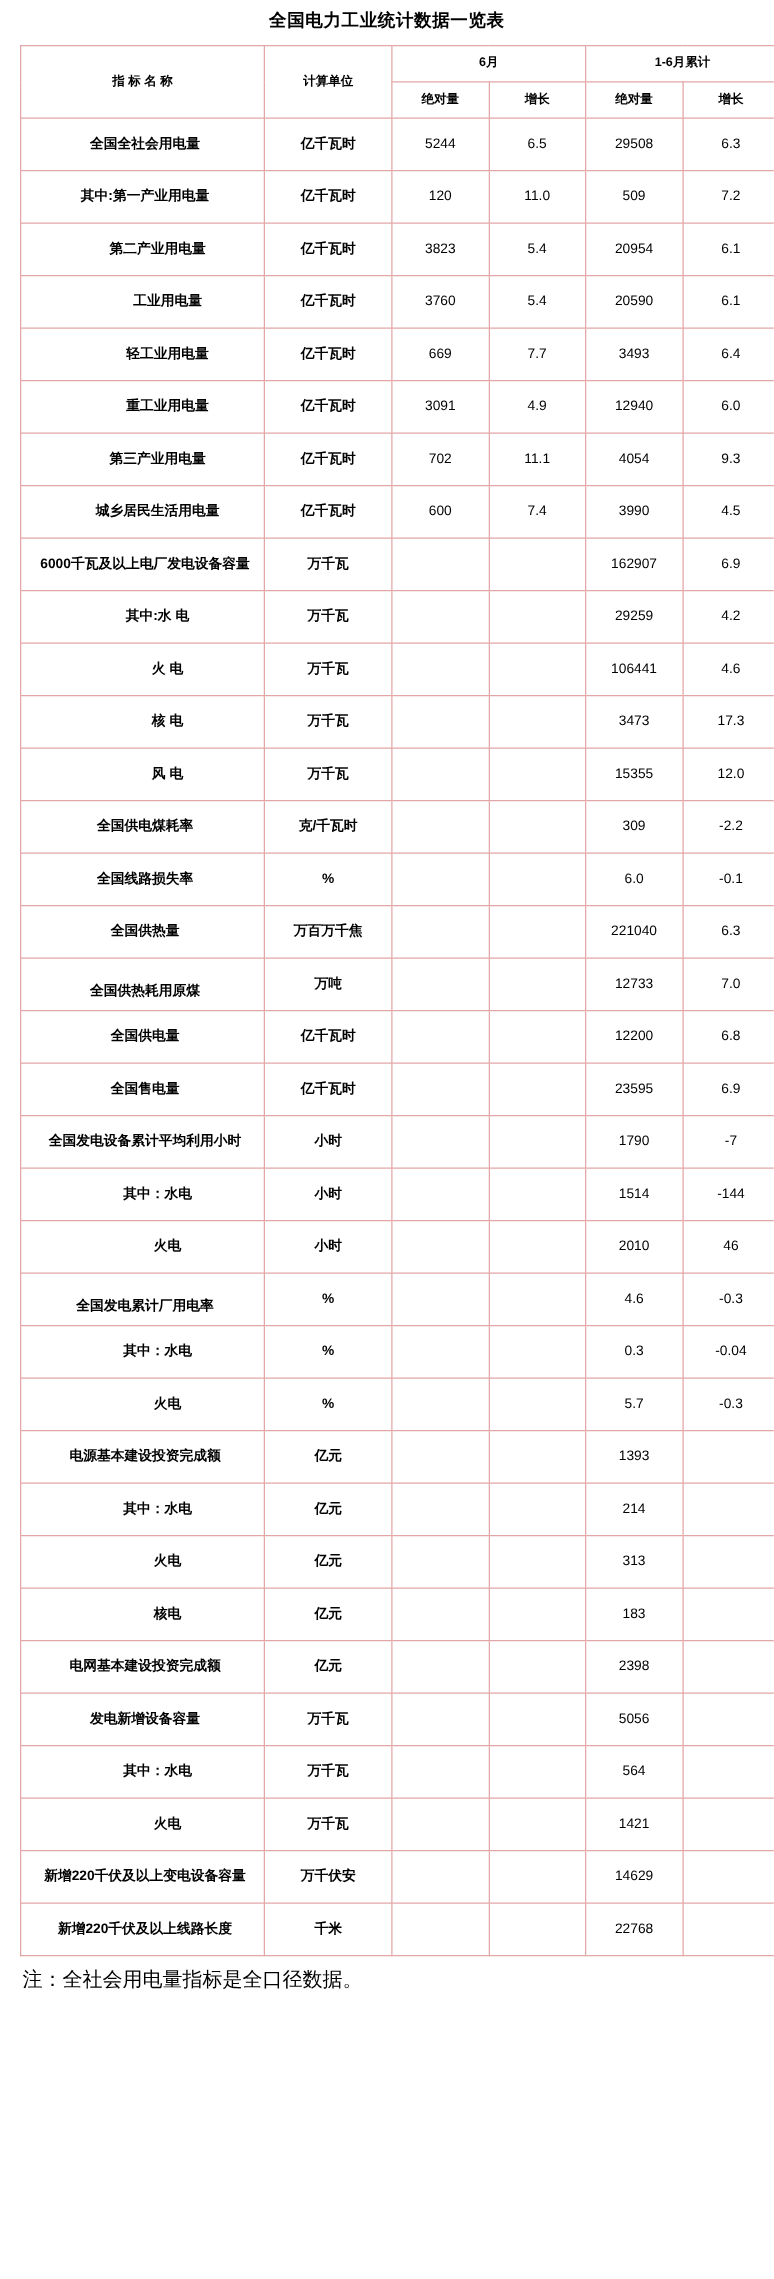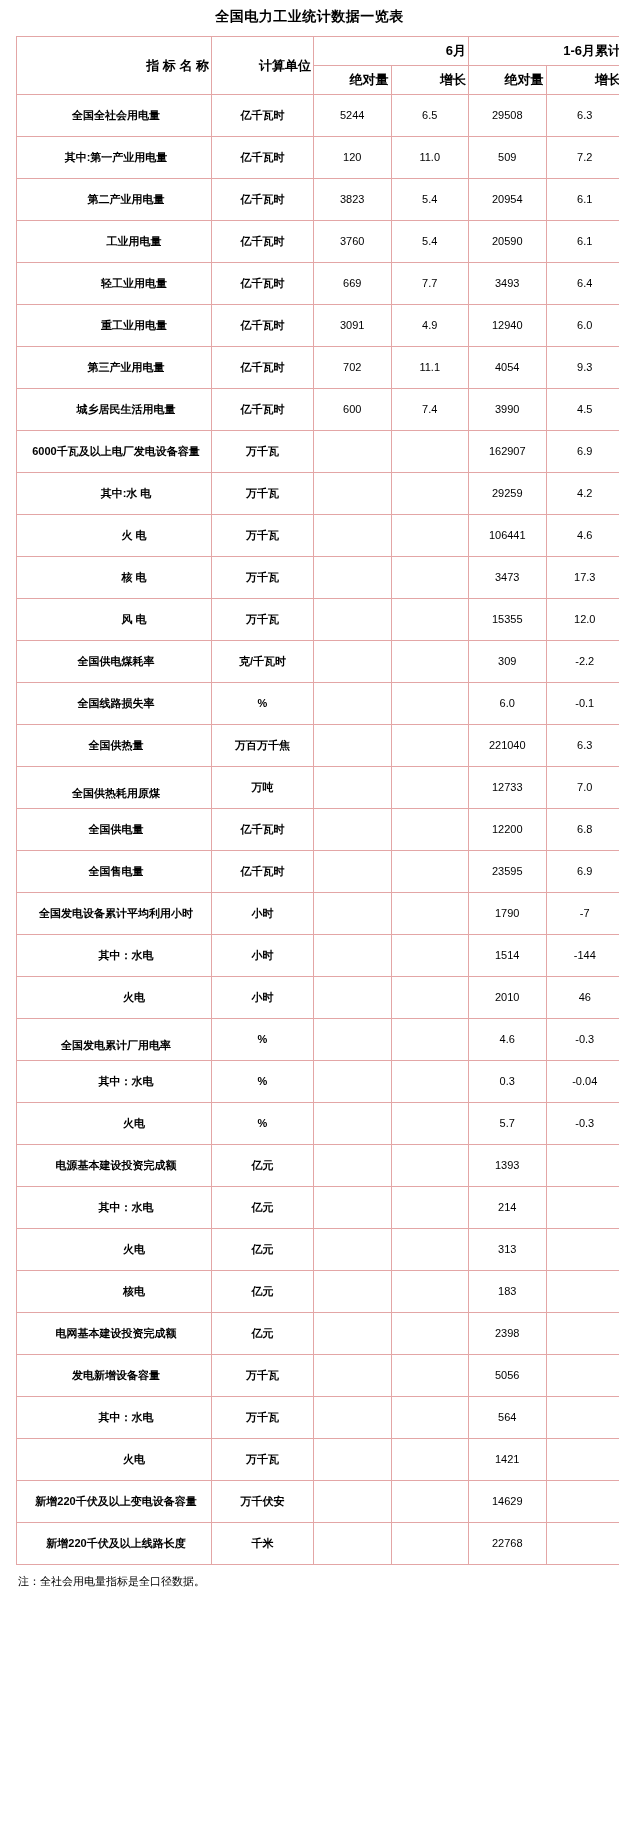--- a/index.html
+++ b/index.html
@@ -32,23 +32,22 @@
   table.stat th, table.stat td {
     border: 1px solid #e3a6a6;
     font-size: 11px;
     text-align: center;
     vertical-align: middle;
     padding: 0 2px;
     line-height: 1.35;
   }
   table.stat th {
     font-weight: bold;
-    font-size: 13px;
+    font-size: 10px;
     height: 28px;
-    text-align: right;
   }
   .hdr-name { width: 190px; }
   .hdr-unit { width: 97px; }
   .hdr-grp  { width: 150px; }
   .col-abs  { width: 75px; }
   .col-grow { width: 75px; }
 
   td.name {
     text-align: left;
     height: 41px;
@@ -61,21 +60,21 @@
   td.unit {
     font-weight: bold;
     font-size: 11.5px;
     height: 41px;
   }
   td.val {
     font-size: 11.5px;
     height: 41px;
   }
   .note {
-    font-size: 11px;
+    font-size: 16px;
     padding: 9px 0 10px 2px;
   }
   .tall { height: 56px; }
 </style>
 </head>
 <body>
 
 <div class="page">
 
   <div class="doc-title">全国电力工业统计数据一览表</div>

